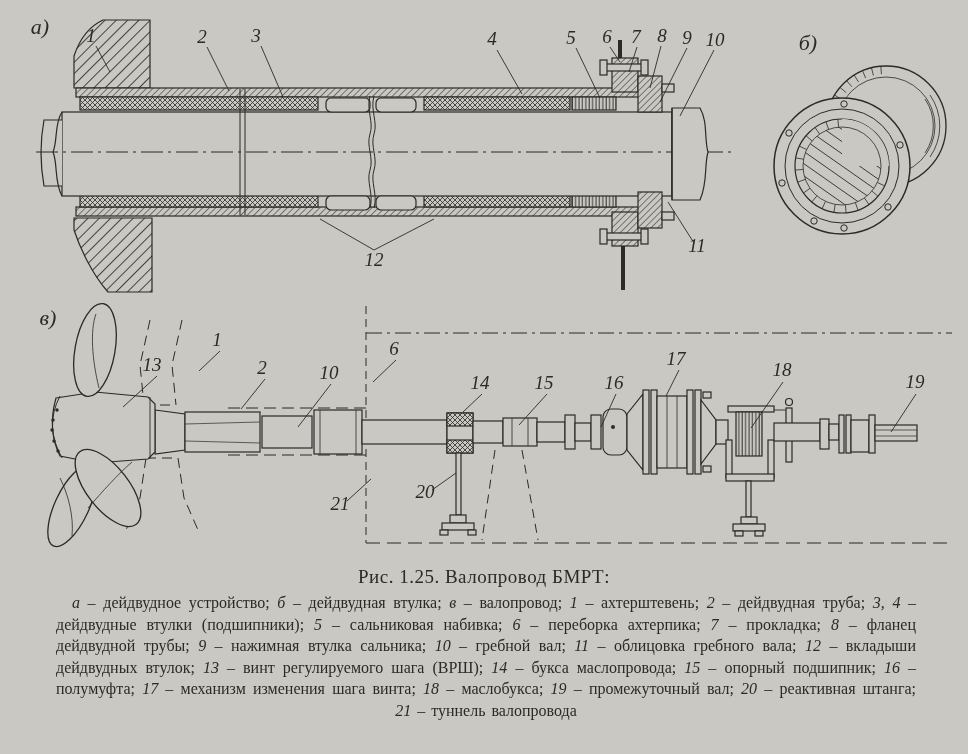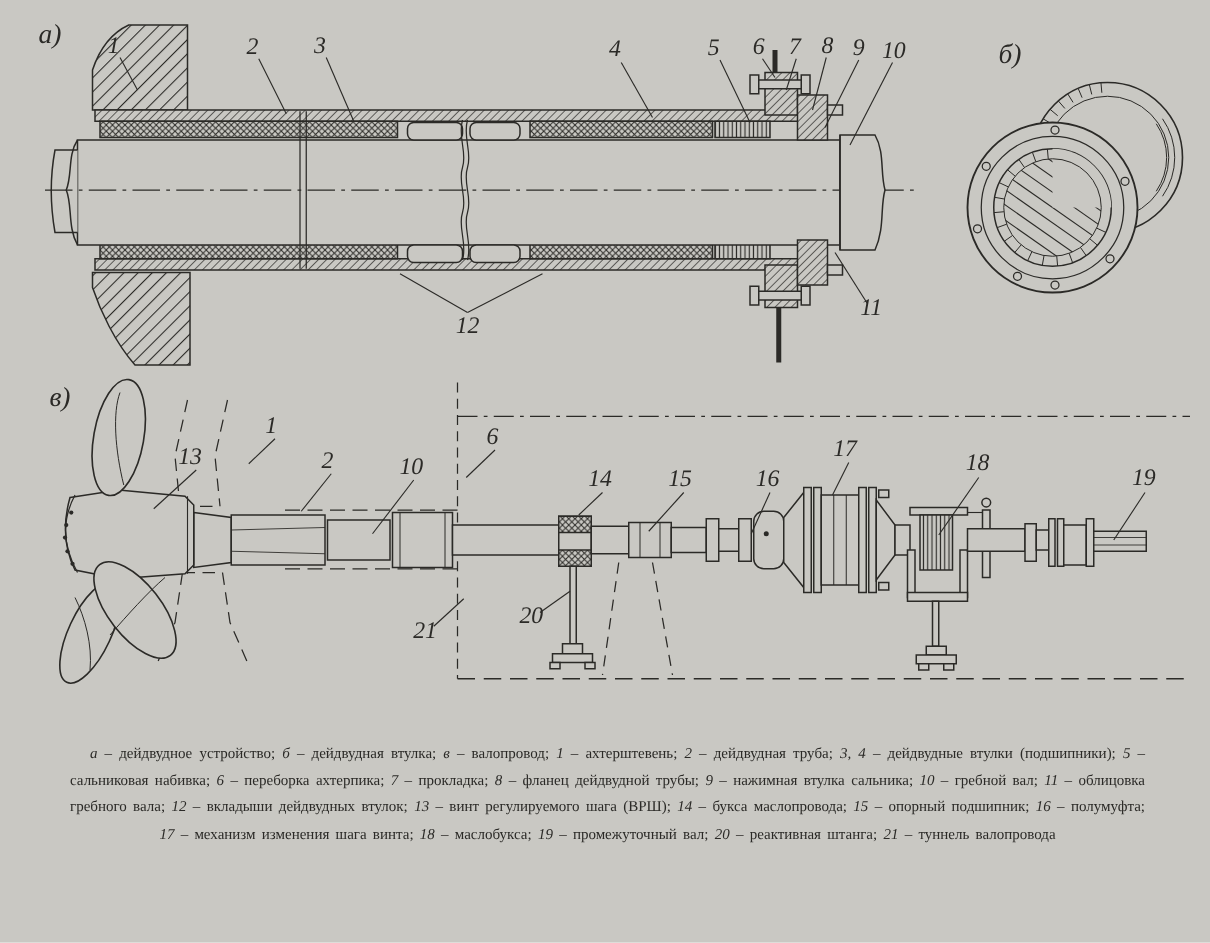--- a/index.html
+++ b/index.html
@@ -28,21 +28,21 @@
     position:absolute;
     left:0;top:566px;width:968px;
     text-align:center;
     font-size:19px;
     letter-spacing:.5px;
   }
   .legend{
     position:absolute;
     left:56px;right:52px;top:592px;
     margin:0;
-    font-size:12px;
+    font-size:16px;
     line-height:21.6px;
     text-align:justify;
     text-align-last:center;
     text-indent:16px;
     word-spacing:2px;
   }
   .legend i{font-style:italic;}
 </style>
 </head>
 <body>
@@ -363,16 +363,17 @@
     <text class="callout" x="544" y="389">15</text>
     <text class="callout" x="614" y="389">16</text>
     <text class="callout" x="676" y="365">17</text>
     <text class="callout" x="782" y="376">18</text>
     <text class="callout" x="915" y="388">19</text>
     <text class="callout" x="425" y="498">20</text>
     <text class="callout" x="340" y="510">21</text>
   </g>
 </svg>
 
+<div class="caption">Рис. 1.25. Валопровод БМРТ:</div>
 
 <p class="legend" id="legend"><i>а</i> – дейдвудное устройство; <i>б</i> – дейдвудная втулка; <i>в</i> – валопровод; <i>1</i> – ахтерштевень; <i>2</i> – дейдвудная труба; <i>3, 4</i> – дейдвудные втулки (подшипники); <i>5</i> – сальниковая набивка; <i>6</i> – переборка ахтерпика; <i>7</i> – прокладка; <i>8</i> – фланец дейдвудной трубы; <i>9</i> – нажимная втулка сальника; <i>10</i> – гребной вал; <i>11</i> – облицовка гребного вала; <i>12</i> – вкладыши дейдвудных втулок; <i>13</i> – винт регулируемого шага (ВРШ); <i>14</i> – букса маслопровода; <i>15</i> – опорный подшипник; <i>16</i> – полумуфта; <i>17</i> – механизм изменения шага винта; <i>18</i> – маслобукса; <i>19</i> – промежуточный вал; <i>20</i> – реактивная штанга; <i>21</i> – туннель валопровода</p>
 
 </div>
 
 </body></html>

